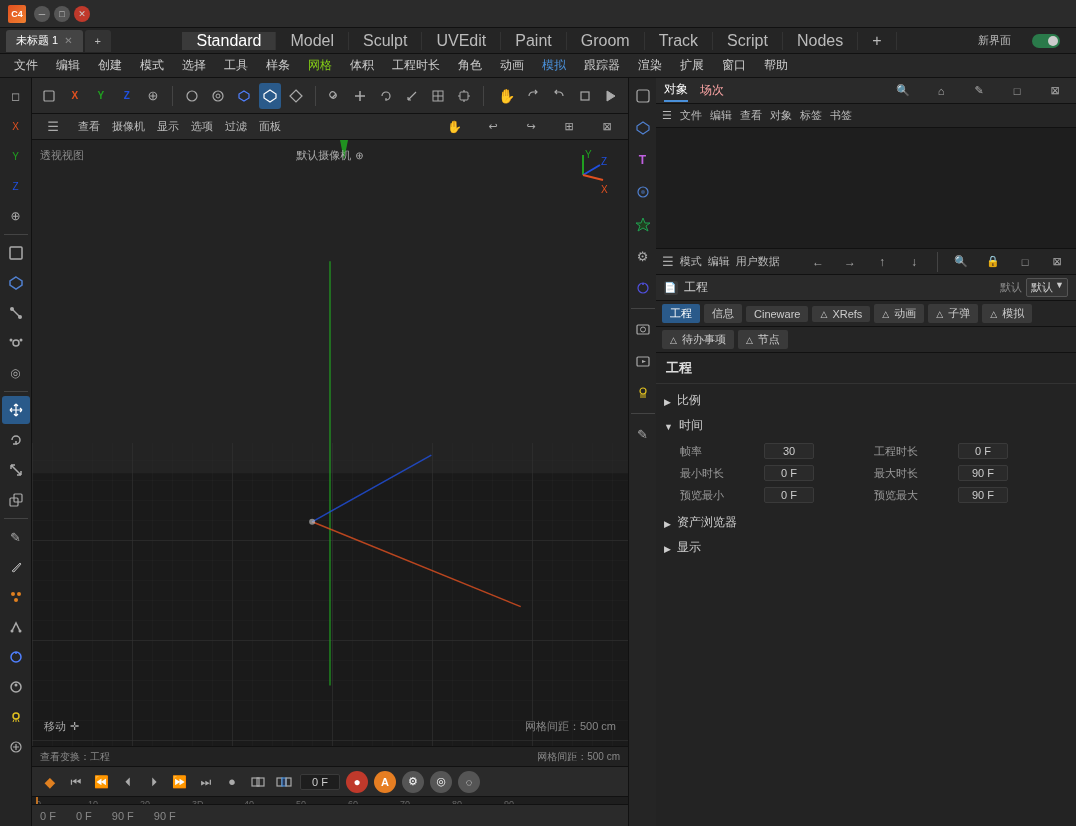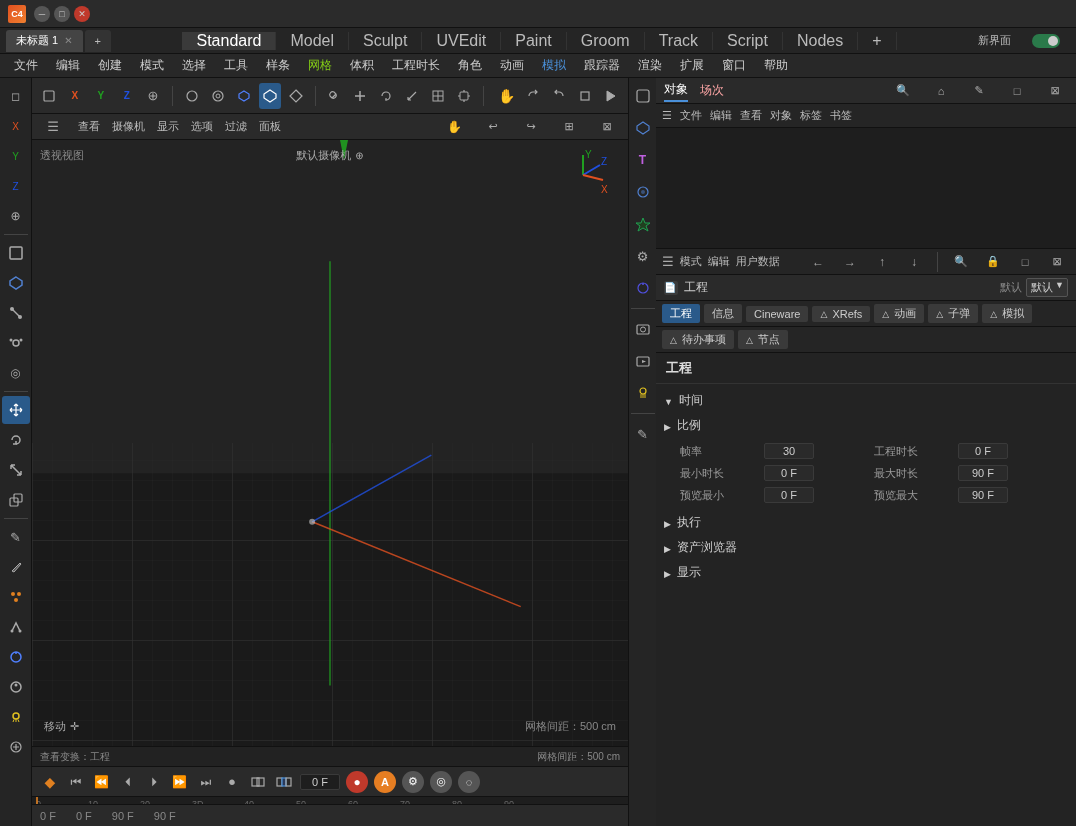--- a/index.html
+++ b/index.html
@@ -1120,27 +1120,27 @@
           </div>
         </div>
 
         <div style="padding: 6px 10px; font-size:13px; font-weight:bold; color:#ddd; border-bottom:1px solid #333;">
           <span>工程</span>
         </div>
 
         <div id="prop-content" class="scroll-area">
 
           <div class="prop-section-header">
+            <span class="chevron-right"></span>
+            <span>比例</span>
+          </div>
+
+          <div class="prop-section-header">
             <span class="chevron-down"></span>
             <span>时间</span>
-          </div>
-
-          <div class="prop-section-header">
-            <span class="chevron-right"></span>
-            <span>比例</span>
           </div>
           <div class="prop-section-content">
 
             <div class="prop-row-pair">
               <div class="prop-pair">
                 <span class="prop-label">帧率</span>
                 <span class="prop-value">30</span>
               </div>
               <div class="prop-pair">
                 <span class="prop-label">工程时长</span>
@@ -1164,24 +1164,20 @@
                 <span class="prop-label">预览最小</span>
                 <span class="prop-value">0 F</span>
               </div>
               <div class="prop-pair">
                 <span class="prop-label">预览最大</span>
                 <span class="prop-value">90 F</span>
               </div>
             </div>
           </div>
 
-          <div class="prop-section-header">
-            <span class="chevron-right"></span>
-            <span>执行</span>
-          </div>
 
           <div class="prop-section-header">
             <span class="chevron-right"></span>
             <span>资产浏览器</span>
           </div>
 
           <div class="prop-section-header">
             <span class="chevron-right"></span>
             <span>显示</span>
           </div>

